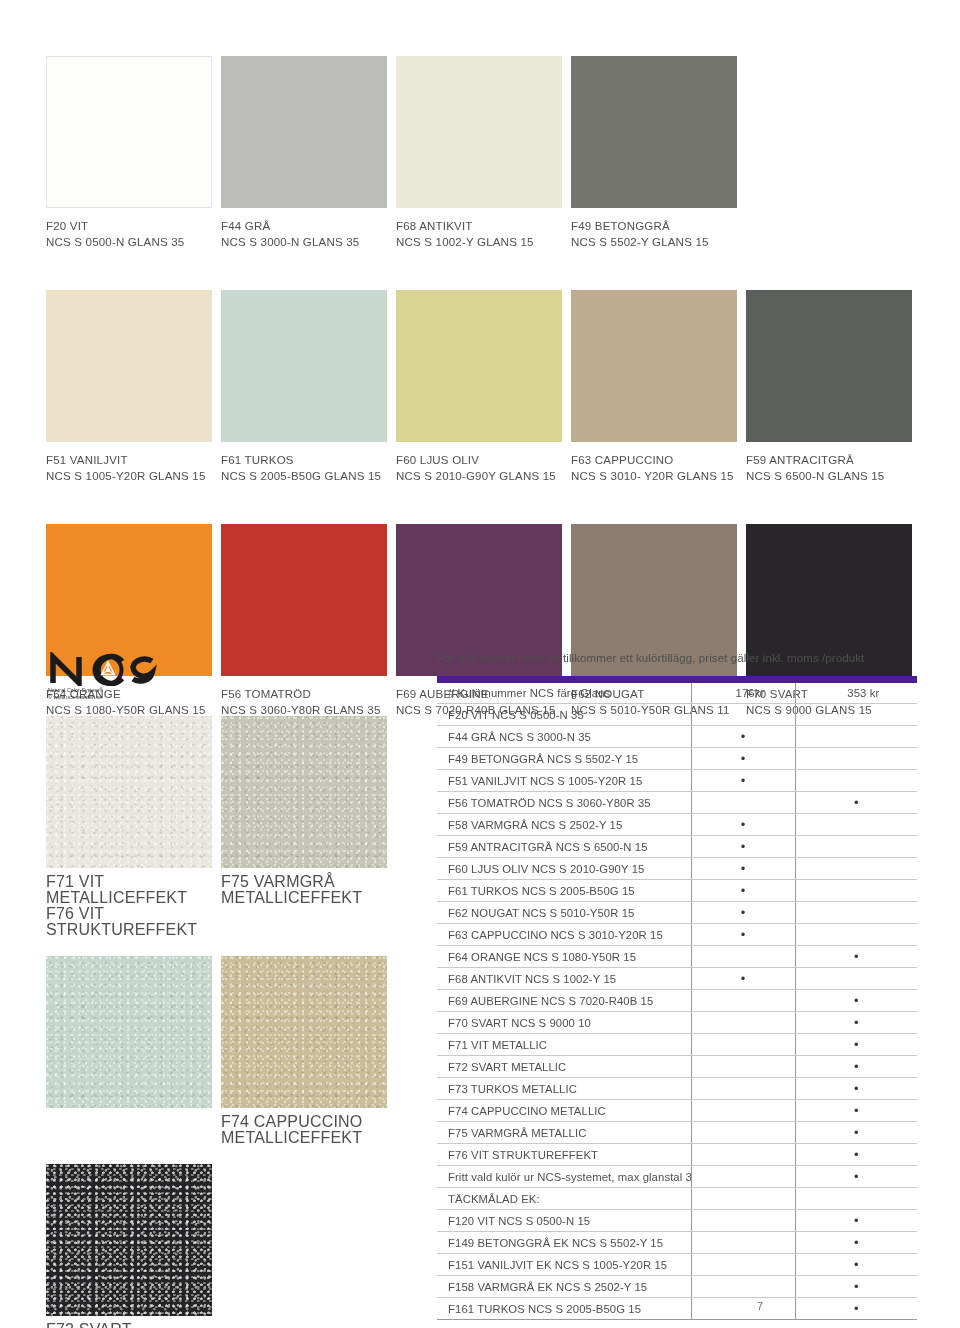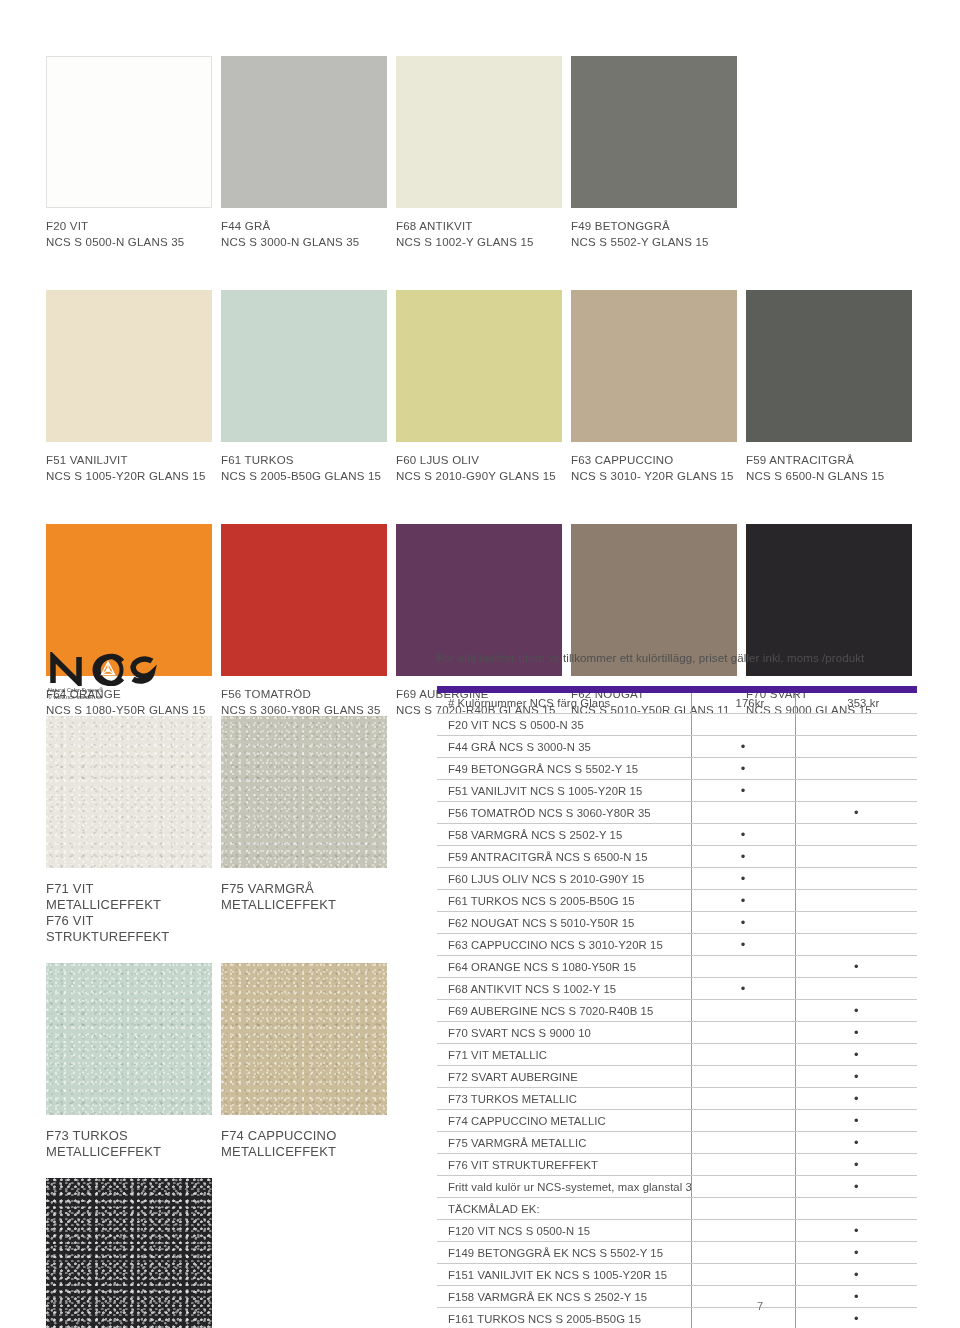--- a/index.html
+++ b/index.html
@@ -50,38 +50,38 @@
   }
   .met-swatch.sparkle::after {
     background-image:
       radial-gradient(circle at 20% 25%, rgba(255,255,255,.75) 0 1.1px, transparent 1.6px),
       radial-gradient(circle at 65% 70%, rgba(255,255,255,.60) 0 1.1px, transparent 1.6px),
       radial-gradient(circle at 85% 20%, rgba(255,255,255,.50) 0 1px, transparent 1.5px),
       radial-gradient(circle at 40% 85%, rgba(255,255,255,.45) 0 1px, transparent 1.5px);
     background-size: 7px 7px, 9px 9px, 11px 11px, 6px 6px;
   }
   .met-label {
-    font-size: 13px; line-height: 16px; letter-spacing: .2px;
-    color: #4f4f4f; padding-top: 13px;
+    font-size: 16px; line-height: 16px; letter-spacing: .2px;
+    color: #4f4f4f; padding-top: 6px;
   }
   .met-spacer { height: 18px; }
 
   
   .ncs-logo { position: absolute; left: 48px; top: 652px; width: 120px; }
   .ncs-logo svg { display: block; }
   .ncs-logo .lg-sub {
     font-size: 5.2px; line-height: 6.4px; color: #2b2b2b;
     letter-spacing: .1px; margin-top: 1px;
   }
 
   
   .table-area { position: absolute; left: 437px; top: 650px; width: 480px; }
   .table-note {
     font-size: 11.5px; color: #4f4f4f; line-height: 16px;
-    margin-bottom: 20px; letter-spacing: .1px;
+    margin-bottom: 10px; letter-spacing: .1px;
   }
   table.price {
     width: 480px; border-collapse: collapse; table-layout: fixed;
   }
   table.price col.c-name { width: 254px; }
   table.price col.c-p1   { width: 104px; }
   table.price col.c-p2   { width: 122px; }
   table.price th, table.price td {
     font-size: 11.3px; font-weight: normal; text-align: left;
     color: #4f4f4f; padding: 4px 0 4px 11px;
@@ -248,23 +248,20 @@
           <div class="met-swatch" style="background: rgb(198, 198, 184);"></div>
           <div class="met-label">
             <div>F75 VARMGRÅ METALLICEFFEKT</div>
           </div>
         </div>
       </div>
       <div class="met-spacer"></div>
       <div class="met-row">
         <div class="met-cell">
           <div class="met-swatch" style="background: rgb(197, 215, 205);"></div>
-          <div class="met-label">
-            <div>F73 TURKOS METALLICEFFEKT</div>
-          </div>
         </div>
         <div class="met-cell">
           <div class="met-swatch" style="background: rgb(203, 188, 154);"></div>
           <div class="met-label">
             <div>F74 CAPPUCCINO</div>
             <div>METALLICEFFEKT</div>
           </div>
         </div>
       </div>
       <div class="met-spacer"></div>
@@ -368,21 +365,21 @@
             <td>F70 SVART NCS S 9000 10</td>
             <td class="p"></td>
             <td class="p"><span class="dot">•</span></td>
           </tr>
           <tr>
             <td>F71 VIT METALLIC</td>
             <td class="p"></td>
             <td class="p"><span class="dot">•</span></td>
           </tr>
           <tr>
-            <td>F72 SVART AUBERGINE</td>
+            <td>F72 SVART METALLIC</td>
             <td class="p"></td>
             <td class="p"><span class="dot">•</span></td>
           </tr>
           <tr>
             <td>F73 TURKOS METALLIC</td>
             <td class="p"></td>
             <td class="p"><span class="dot">•</span></td>
           </tr>
           <tr>
             <td>F74 CAPPUCCINO METALLIC</td>

